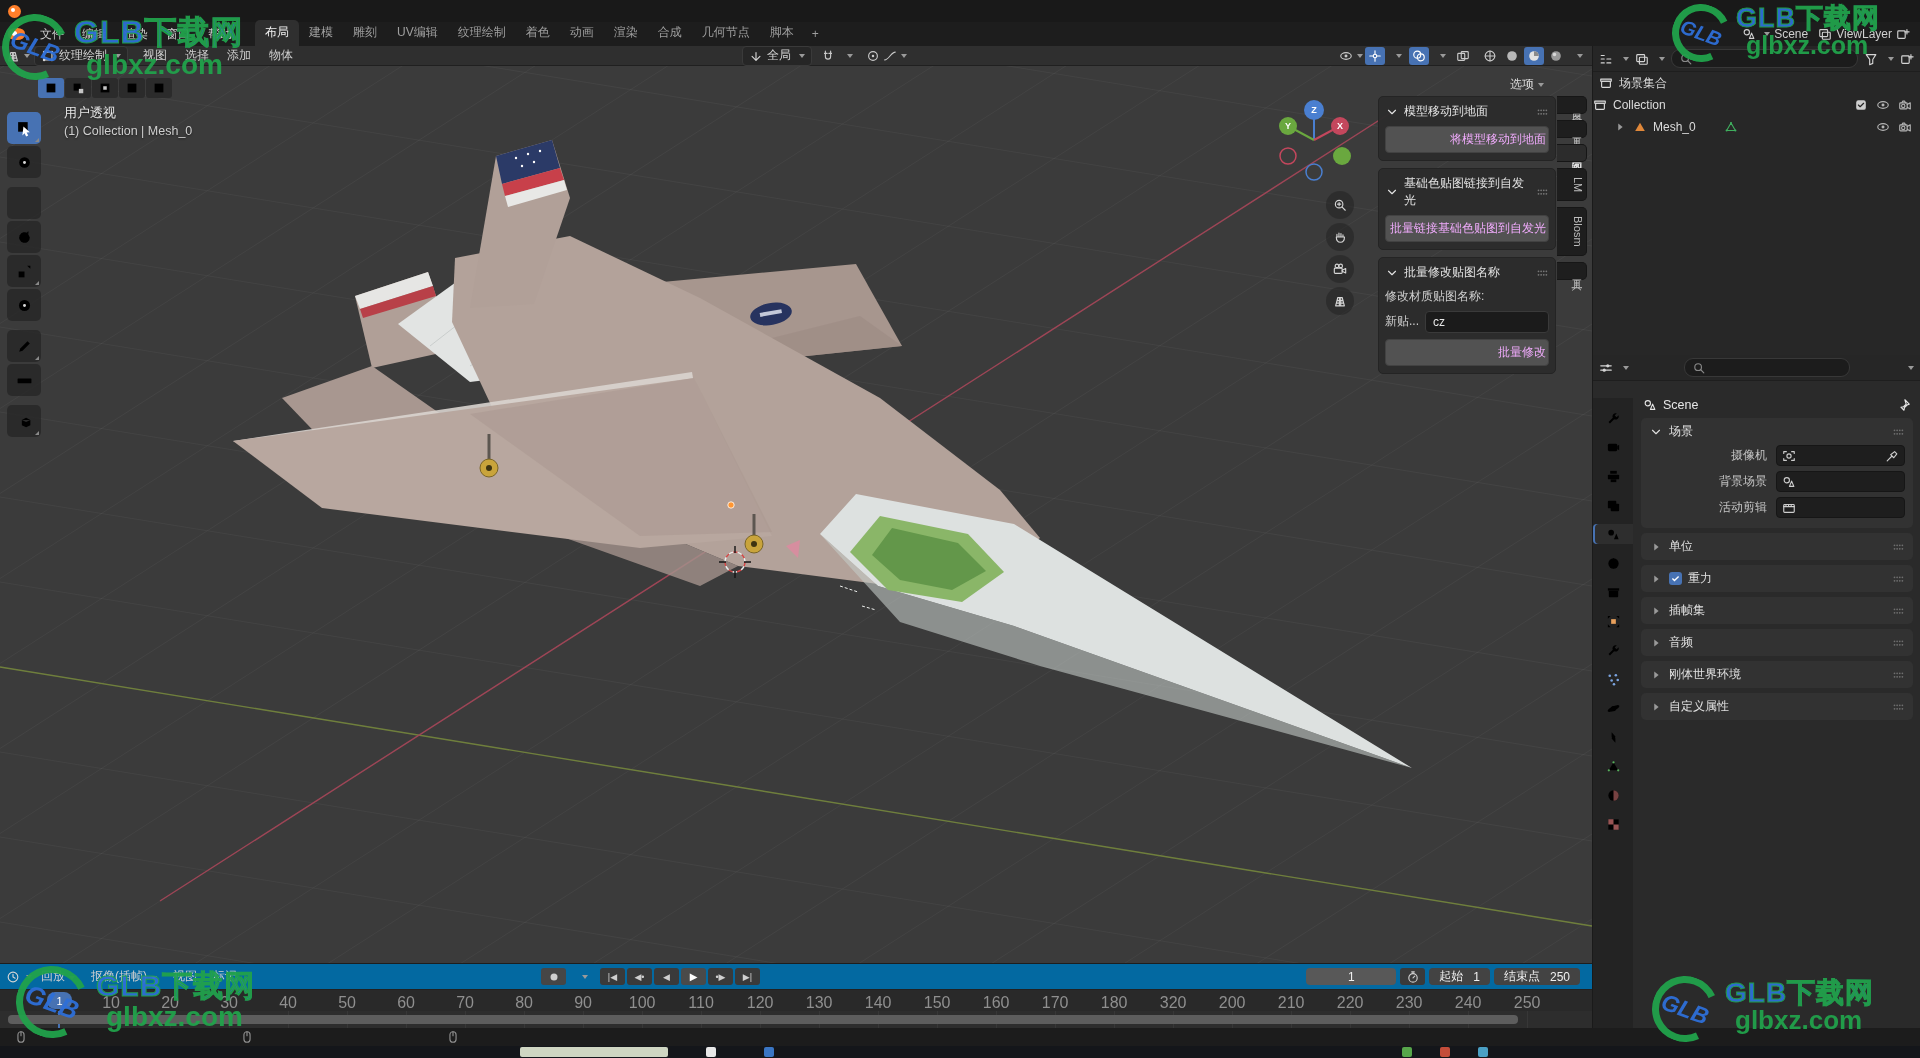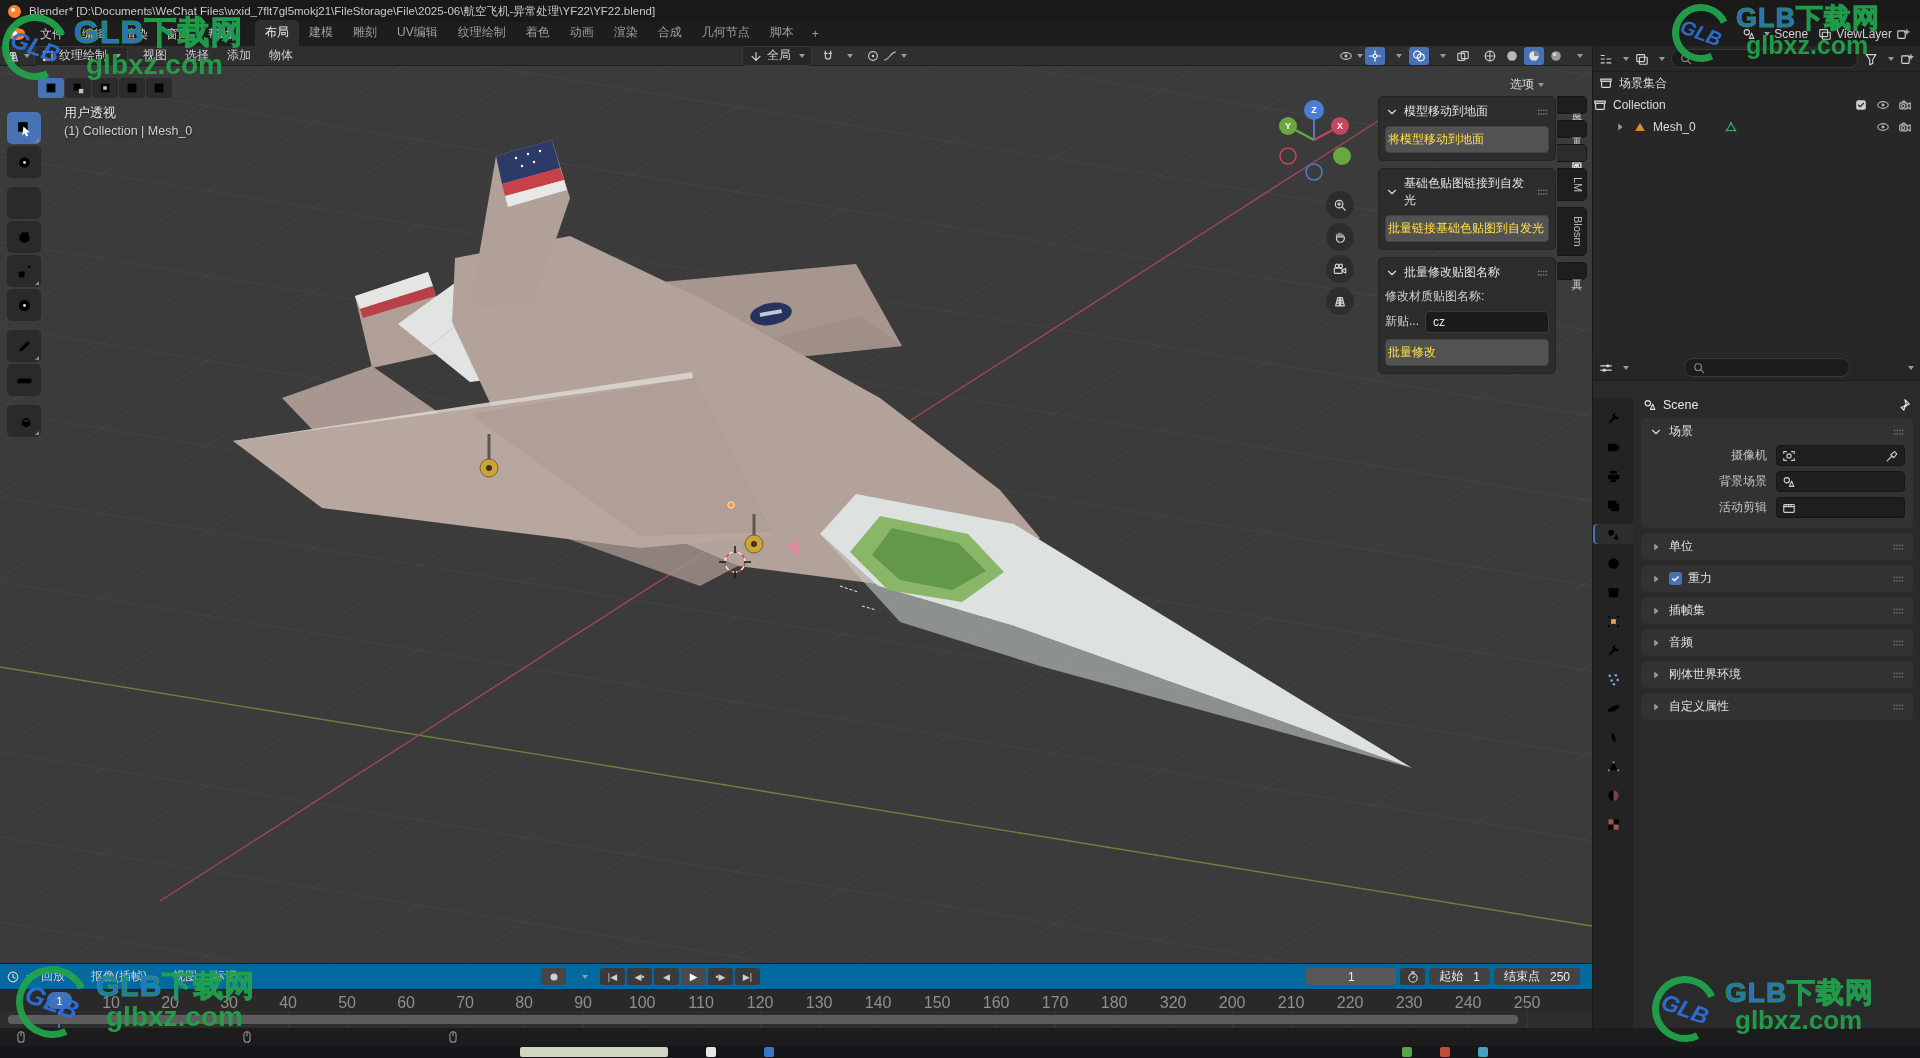--- a/index.html
+++ b/index.html
@@ -61,21 +61,21 @@
   
   #gizmo{position:absolute;left:1268px;top:18px;width:96px;height:104px;}
   .axis-ball{position:absolute;border-radius:50%;display:flex;align-items:center;justify-content:center;font-size:9px;font-weight:bold;color:#fff;}
   .nav-btn{position:absolute;left:1326px;width:28px;height:28px;border-radius:50%;background:rgba(35,35,35,.55);display:flex;align-items:center;justify-content:center;color:#d5d5d5;}
 
   
   #npanel{position:absolute;left:1378px;top:30px;width:178px;}
   .np-box{background:rgba(44,44,44,.96);border:1px solid #242424;border-radius:5px;margin-bottom:7px;padding:4px 6px 7px;}
   .np-head{display:flex;align-items:center;color:#e3e3e3;font-size:12px;gap:5px;padding:2px 0 4px;}
   .np-head .dots{margin-left:auto;color:#777;}
-  .np-btn{background:#525252;border:1px solid #424242;border-radius:4px;color:#fde047;text-align:left;padding:4px 2px;font-size:12px;margin-top:2px;}
+  .np-btn{background:#525252;border:1px solid #424242;border-radius:4px;color:#f0abfc;text-align:right;padding:4px 2px;font-size:12px;margin-top:2px;}
   .np-lbl{color:#cfcfcf;font-size:12px;padding:3px 0;}
   .np-fieldrow{display:flex;align-items:center;gap:6px;padding:2px 0 4px;}
   .np-input{flex:1;background:#1b1b1b;border:1px solid #3a3a3a;border-radius:4px;color:#e8e8e8;padding:2px 7px;font-size:12px;height:16px;line-height:16px;}
   #npanel-tabs{position:absolute;left:1557px;top:30px;width:30px;display:flex;flex-direction:column;gap:6px;}
   .np-tab{writing-mode:vertical-rl;background:#1e1e1e;border:1px solid #161616;border-left:none;border-radius:0 5px 5px 0;
           color:#bdbdbd;font-size:11px;padding:8px 2px;text-align:center;}
   .np-tab.active{background:#2c2c2c;color:#efefef;}
 
   
   #outliner{left:1592px;top:46px;width:328px;height:309px;background:#272727;border-left:1px solid #1a1a1a;box-sizing:border-box;}
@@ -128,21 +128,20 @@
   .wm-txt{display:flex;flex-direction:column;line-height:1.05;}
   .wm-l1{color:#2e6fd8;font-weight:bold;-webkit-text-stroke:1px #21a24b;letter-spacing:1px;}
   .wm-l2{color:#21a24b;font-weight:bold;}
 </style>
 </head>
 <body>
 <div id="app">
 
 <div id="titlebar" class="abs">
   <span class="logo"></span>
-  <span class="ttl">Blender* [D:\Documents\WeChat Files\wxid_7flt7gl5mokj21\FileStorage\File\2025-06\航空飞机-异常处理\YF22\YF22.blend]</span>
 </div>
 
 <div id="topbar" class="abs">
   <span class="blogo"></span>
   <div id="topbar-menus" class="row">
         <span class="menu-item">文件</span>
         <span class="menu-item">编辑</span>
         <span class="menu-item">渲染</span>
         <span class="menu-item">窗口</span>
         <span class="menu-item">帮助</span>

